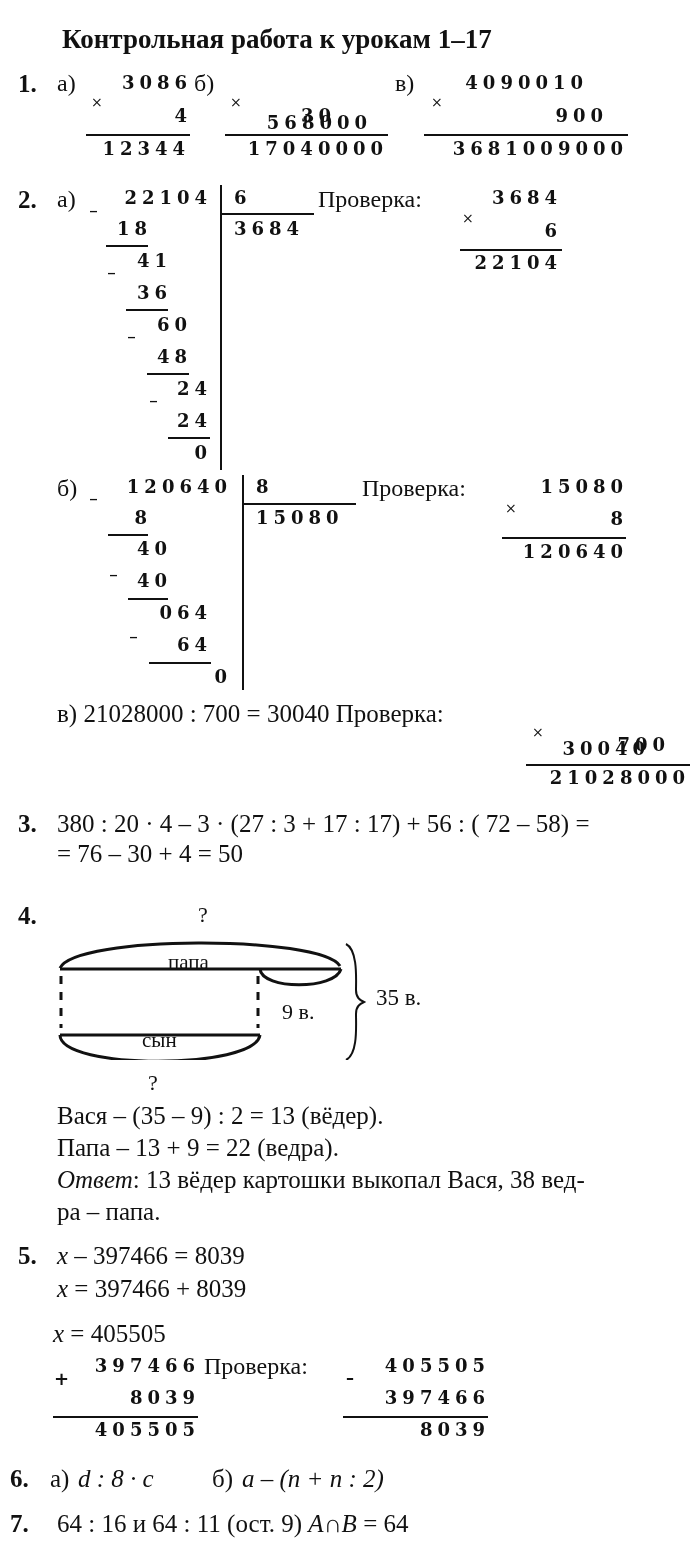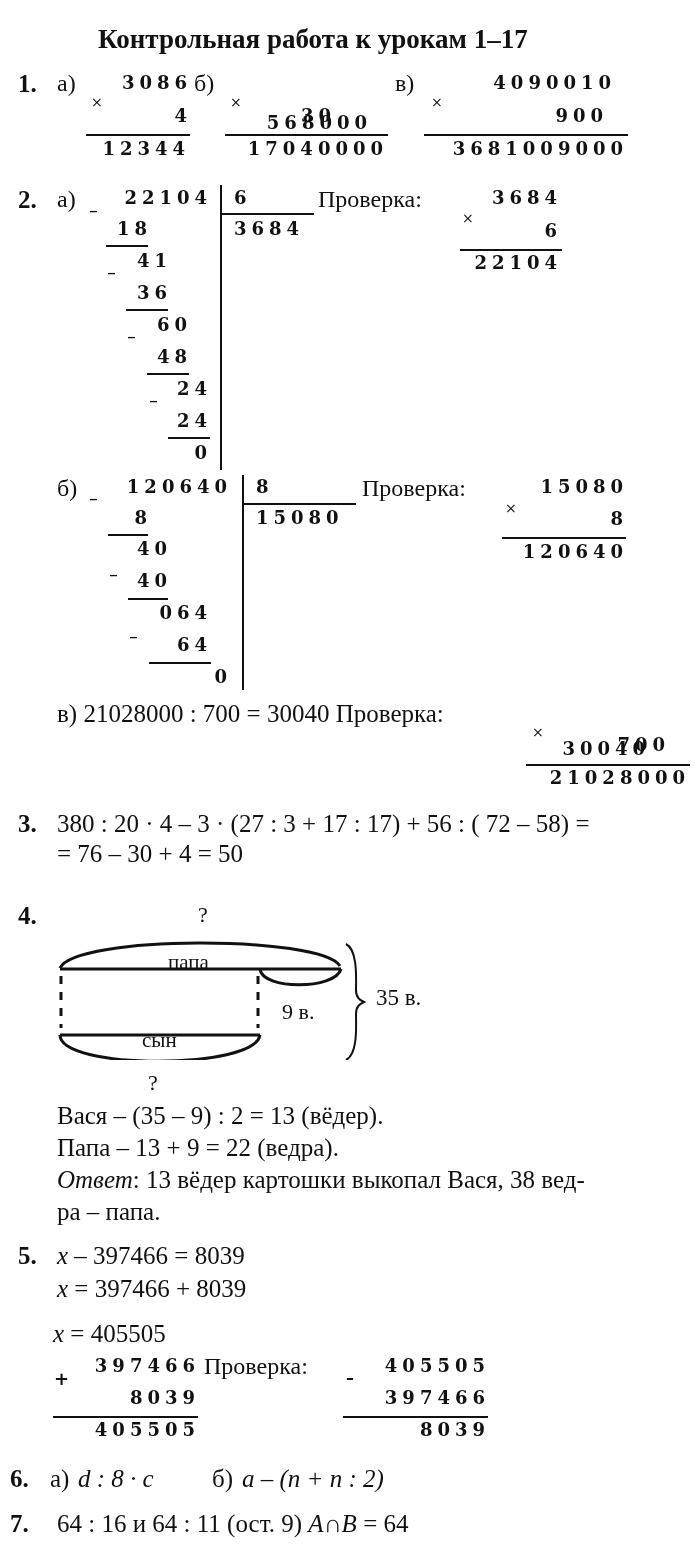--- a/index.html
+++ b/index.html
@@ -14,41 +14,41 @@
   .txt { font-family:"Liberation Serif",serif; font-size:25px; }
   .sm  { font-family:"DejaVu Sans",sans-serif; font-size:14px; }
   .hl  { position:absolute; height:2px; background:#111; }
   .vl  { position:absolute; width:2px; background:#111; }
   .r   { text-align:right; }
   i.v  { font-style:italic; }
 </style>
 </head>
 <body>
 
-<div class="abs title serif" style="left:62px;top:24px;margin-left:36px;">Контрольная работа к урокам 1–17</div>
+<div class="abs title serif" style="left:62px;top:24px;">Контрольная работа к урокам 1–17</div>
 
 <div>
   <div class="abs num serif" style="left:18px;top:70px;">1.</div>
   <div class="abs lbl serif" style="left:57px;top:70px;">а)</div>
   <div class="abs sm" style="left:91px;top:94px;">×</div>
   <div class="abs dig r" style="left:100px;width:92px;top:72px;">3086</div>
   <div class="abs lbl serif" style="left:194px;top:70px;">б)</div>
   <div class="abs dig r" style="left:100px;width:92px;top:105px;">4</div>
   <div class="hl" style="left:86px;width:104px;top:134px;"></div>
   <div class="abs dig r" style="left:86px;width:104px;top:138px;">12344</div>
 
   <div class="abs sm" style="left:230px;top:94px;">×</div>
   <div class="abs dig r" style="left:240px;width:132px;top:72px;margin-top:40px;">568000</div>
   <div class="abs dig r" style="left:240px;width:96px;top:105px;">30</div>
   <div class="hl" style="left:225px;width:163px;top:134px;"></div>
   <div class="abs dig r" style="left:225px;width:163px;top:138px;">17040000</div>
 
   <div class="abs lbl serif" style="left:395px;top:70px;">в)</div>
   <div class="abs sm" style="left:431px;top:94px;">×</div>
-  <div class="abs dig r" style="left:440px;width:148px;top:72px;margin-left:28px;">4090010</div>
+  <div class="abs dig r" style="left:440px;width:148px;top:72px;">4090010</div>
   <div class="abs dig r" style="left:440px;width:168px;top:105px;">900</div>
   <div class="hl" style="left:424px;width:204px;top:134px;"></div>
   <div class="abs dig r" style="left:424px;width:204px;top:138px;">3681009000</div>
 </div>
 
 <div>
   <div class="abs num serif" style="left:18px;top:186px;">2.</div>
   <div class="abs lbl serif" style="left:57px;top:186px;">а)</div>
   <div class="abs sm" style="left:90px;top:196px;font-weight:bold;">_</div>
   <div class="abs dig r" style="left:100px;width:112px;top:187px;">22104</div>

